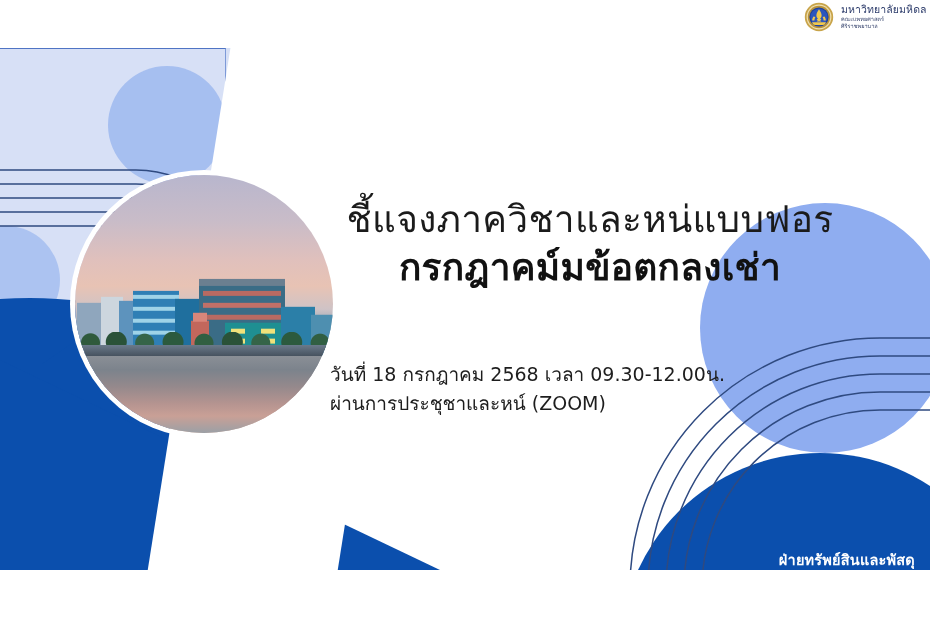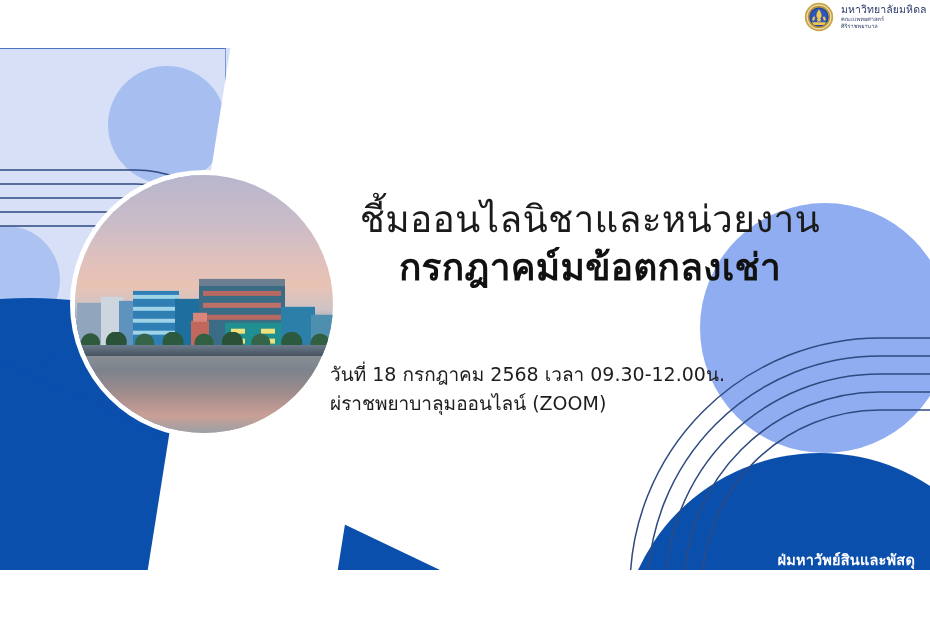--- a/index.html
+++ b/index.html
@@ -216,30 +216,30 @@
       <svg width="400" height="360" viewBox="0 0 400 360">
         <path class="hairline" d="M30 360 A250 250 0 0 1 280 110 H400"></path>
         <path class="hairline" d="M48 360 A232 232 0 0 1 280 128 H400"></path>
         <path class="hairline" d="M66 360 A214 214 0 0 1 280 146 H400"></path>
         <path class="hairline" d="M84 360 A196 196 0 0 1 280 164 H400"></path>
         <path class="hairline" d="M102 360 A178 178 0 0 1 280 182 H400"></path>
       </svg>
     </div>
 
     <div class="title-block">
-      <div class="title-line1">ชี้มออนไลนิชาและหน่วยงาน</div>
+      <div class="title-line1">ชี้แจงภาควิชาและหน่แบบฟอร</div>
       <div class="title-line2">กรกฎาคม์มข้อตกลงเช่า</div>
     </div>
 
     <div class="meta-block">
       <div class="meta-line">วันที่ 18 กรกฎาคม 2568 เวลา 09.30-12.00น.</div>
-      <div class="meta-line">ผ่ราชพยาบาลุมออนไลน์ (ZOOM)</div>
-    </div>
-
-    <div class="footer-tag">ฝ่มหาวัพย์สินและพัสดุ</div>
+      <div class="meta-line">ผ่านการประชุชาและหน์ (ZOOM)</div>
+    </div>
+
+    <div class="footer-tag">ฝ่ายทรัพย์สินและพัสดุ</div>
   </div>
 
   <div class="logo">
     <div class="logo-seal">
       <svg width="30" height="30" viewBox="0 0 30 30">
         <circle cx="15" cy="15" r="14.2" fill="#c8a44a"></circle>
         <circle cx="15" cy="15" r="12.4" fill="#f0e0b0"></circle>
         <circle cx="15" cy="15" r="11.2" fill="#b8923c"></circle>
         <circle cx="15" cy="15" r="9.6" fill="#1b3f9c"></circle>
         <circle cx="15" cy="15" r="8.6" fill="#2d56bd"></circle>

